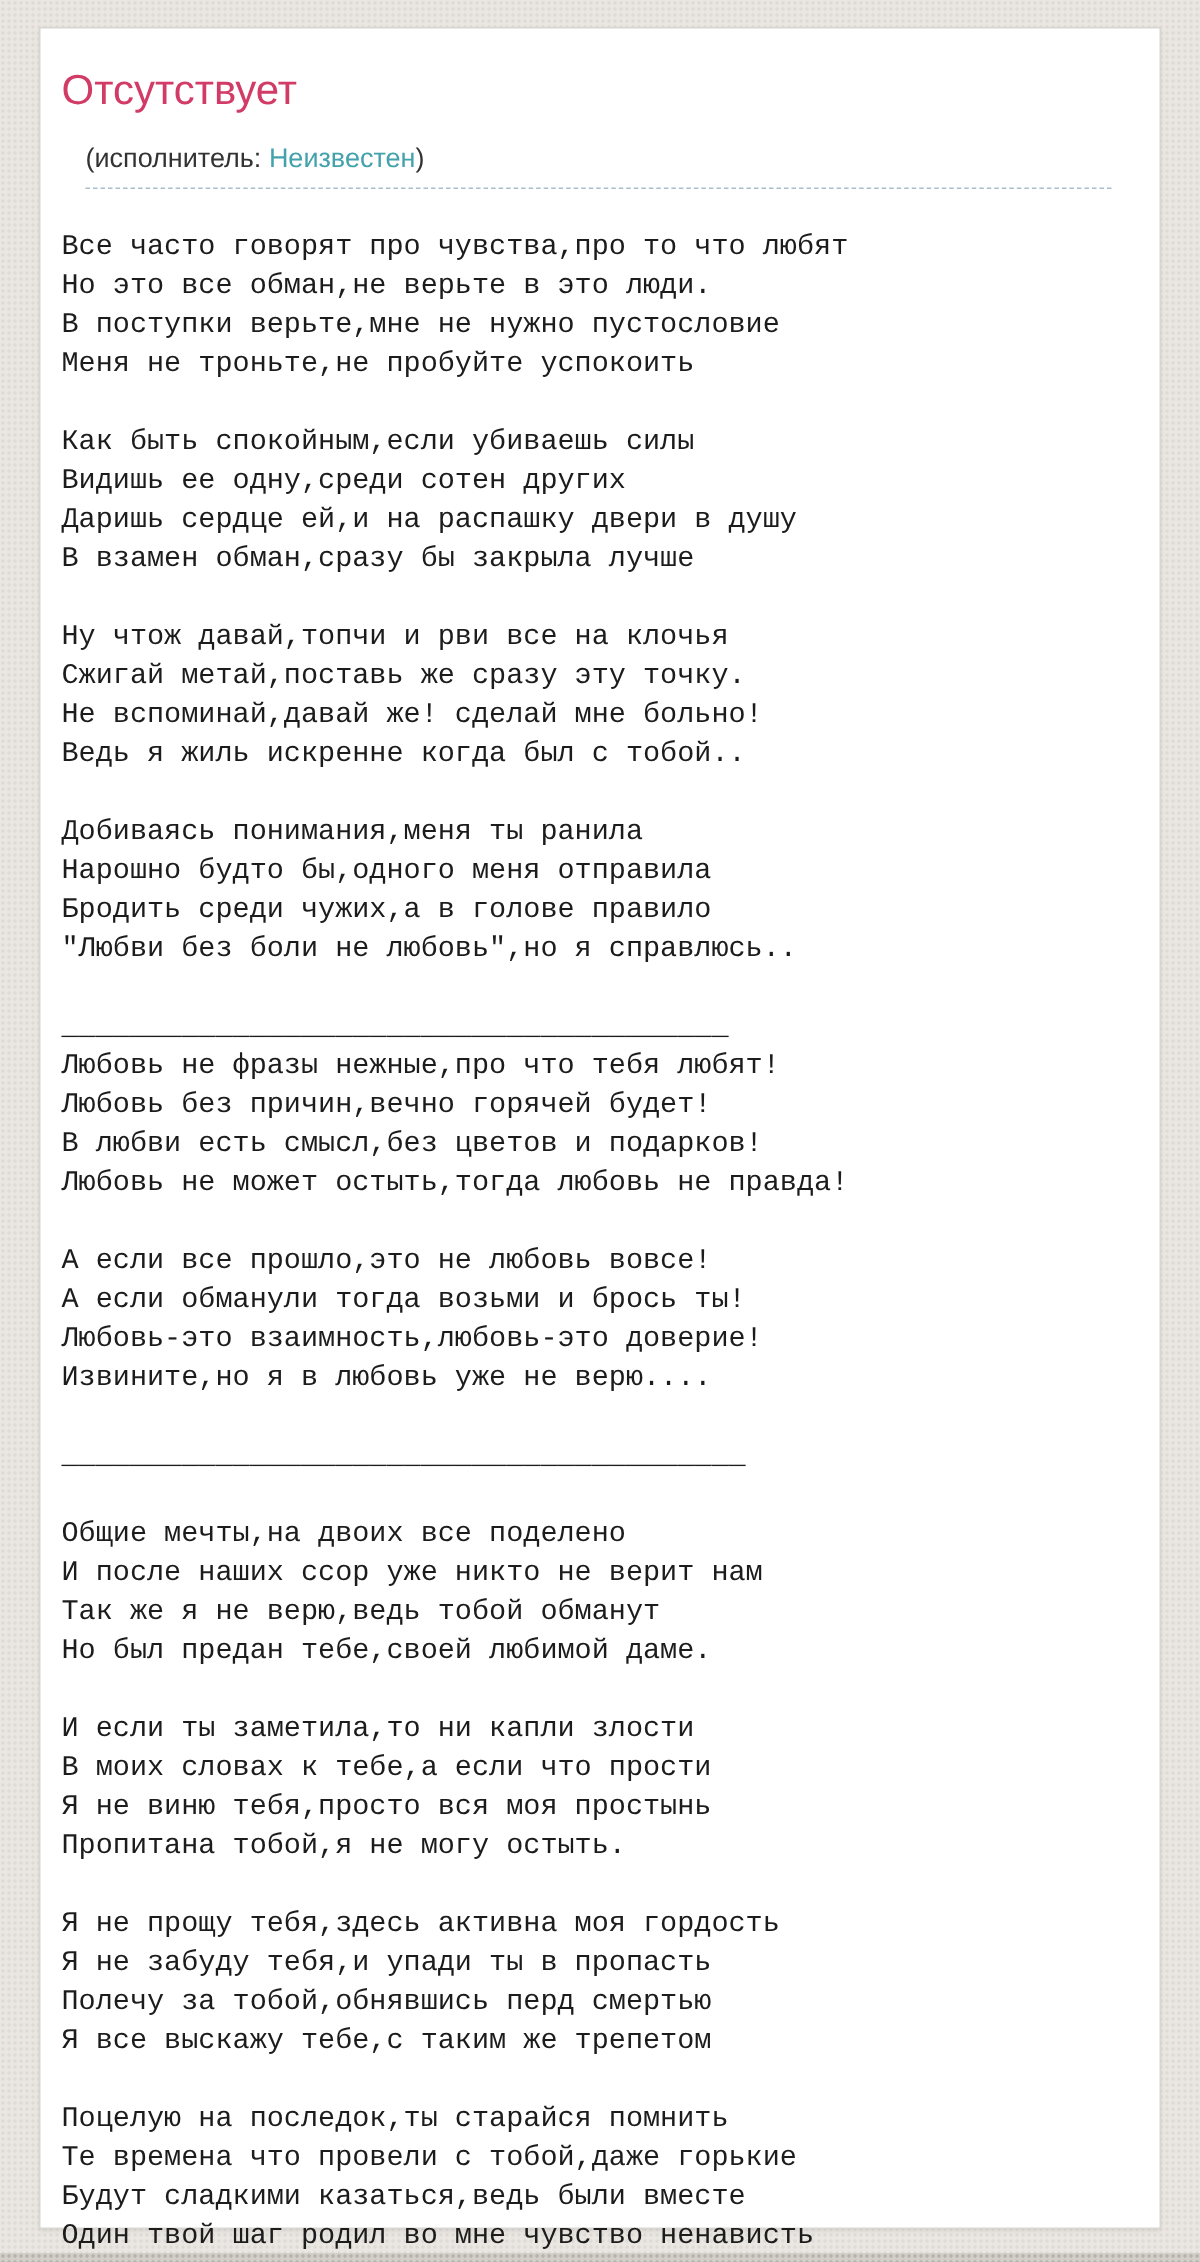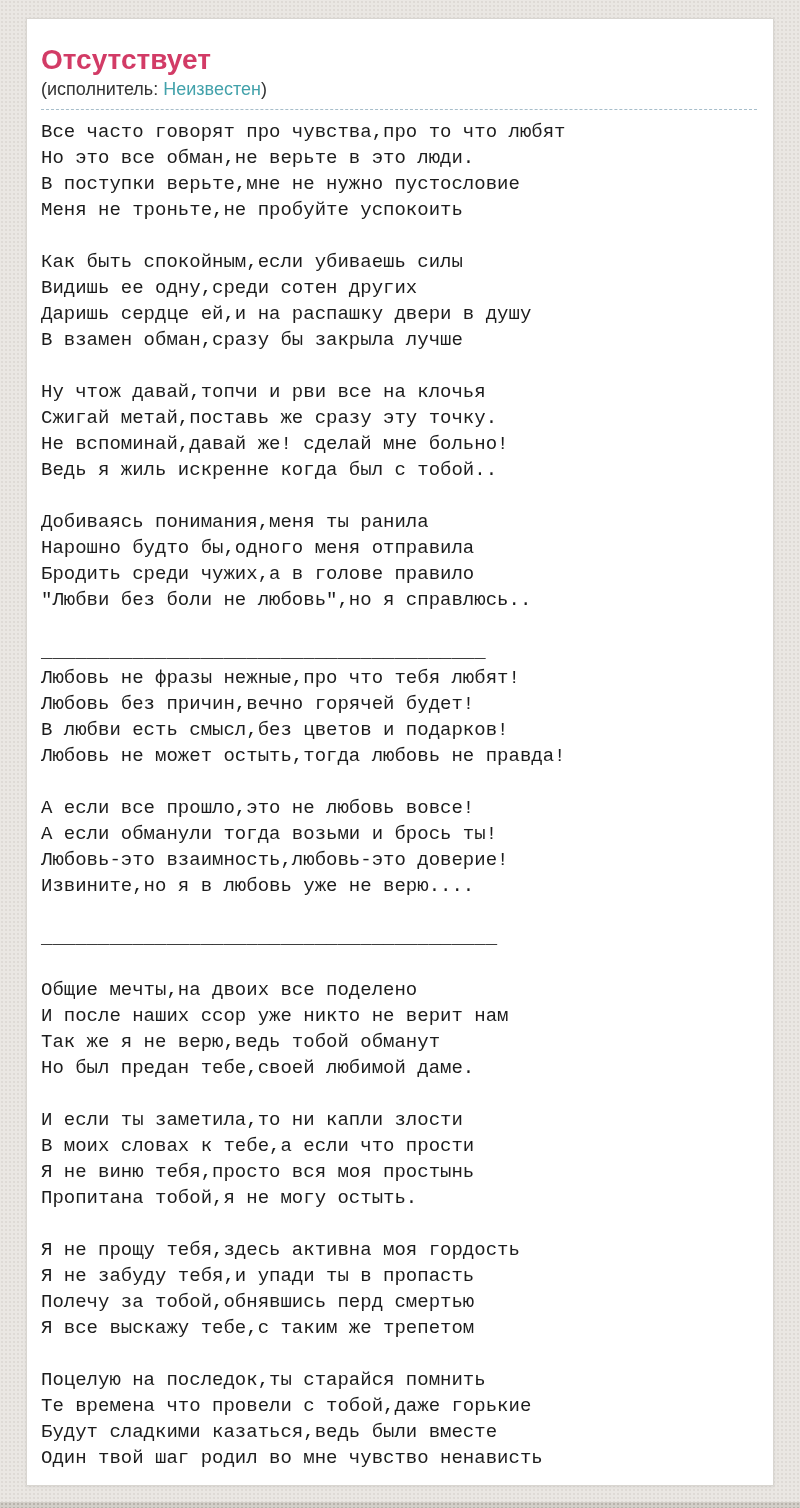--- a/index.html
+++ b/index.html
@@ -27,25 +27,25 @@
     background: #ffffff;
     border: 1px solid #d9d6d1;
     box-shadow: 0 1px 3px rgba(0,0,0,0.08);
     padding: 13px 16px 20px 14px;
   }
   .song-title {
     margin: 0;
     padding: 12px 0 0 0;
     font-size: 28px;
     line-height: 32px;
-    font-weight: 700;
+    font-weight: 400;
     color: #d23b66;
   }
   .artist-line {
-    margin: 0;
+    margin: 16px;
     padding: 2px 0 9px 0;
     font-size: 18px;
     line-height: 22px;
     color: #333333;
     border-bottom: 1px dashed #a7becb;
   }
   .artist-line a {
     color: #43a2ab;
     text-decoration: none;
     cursor: pointer;

